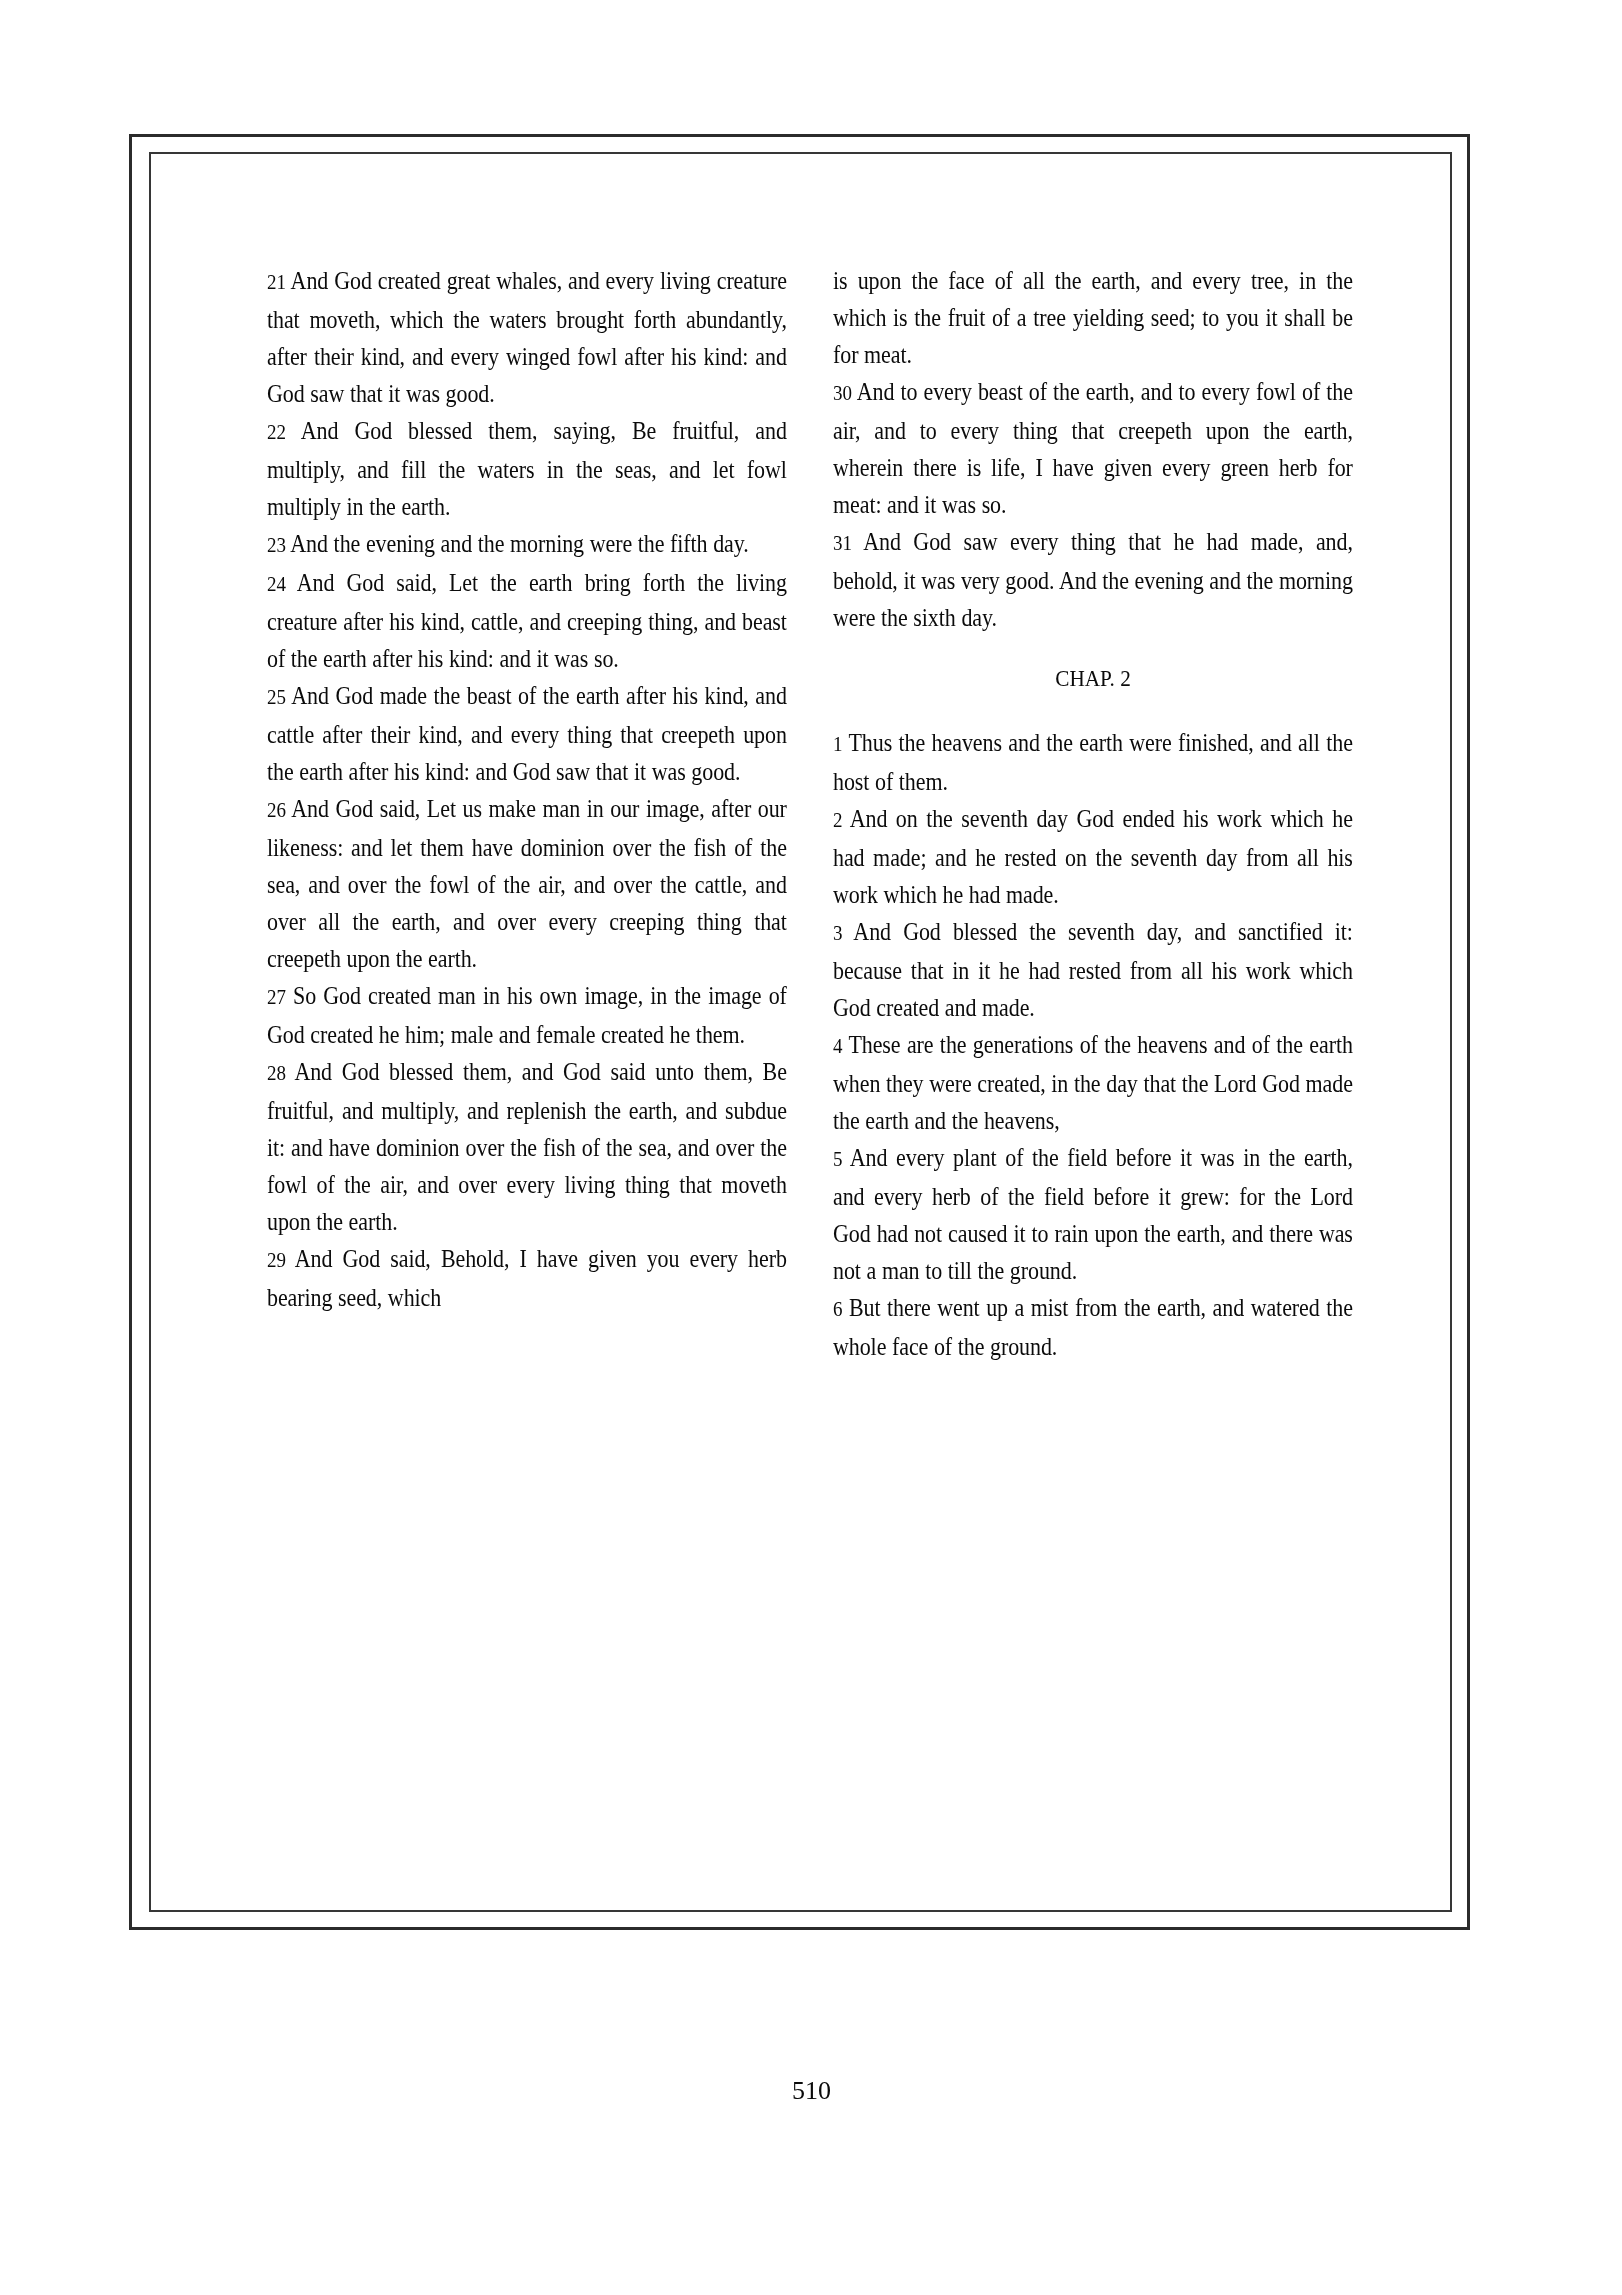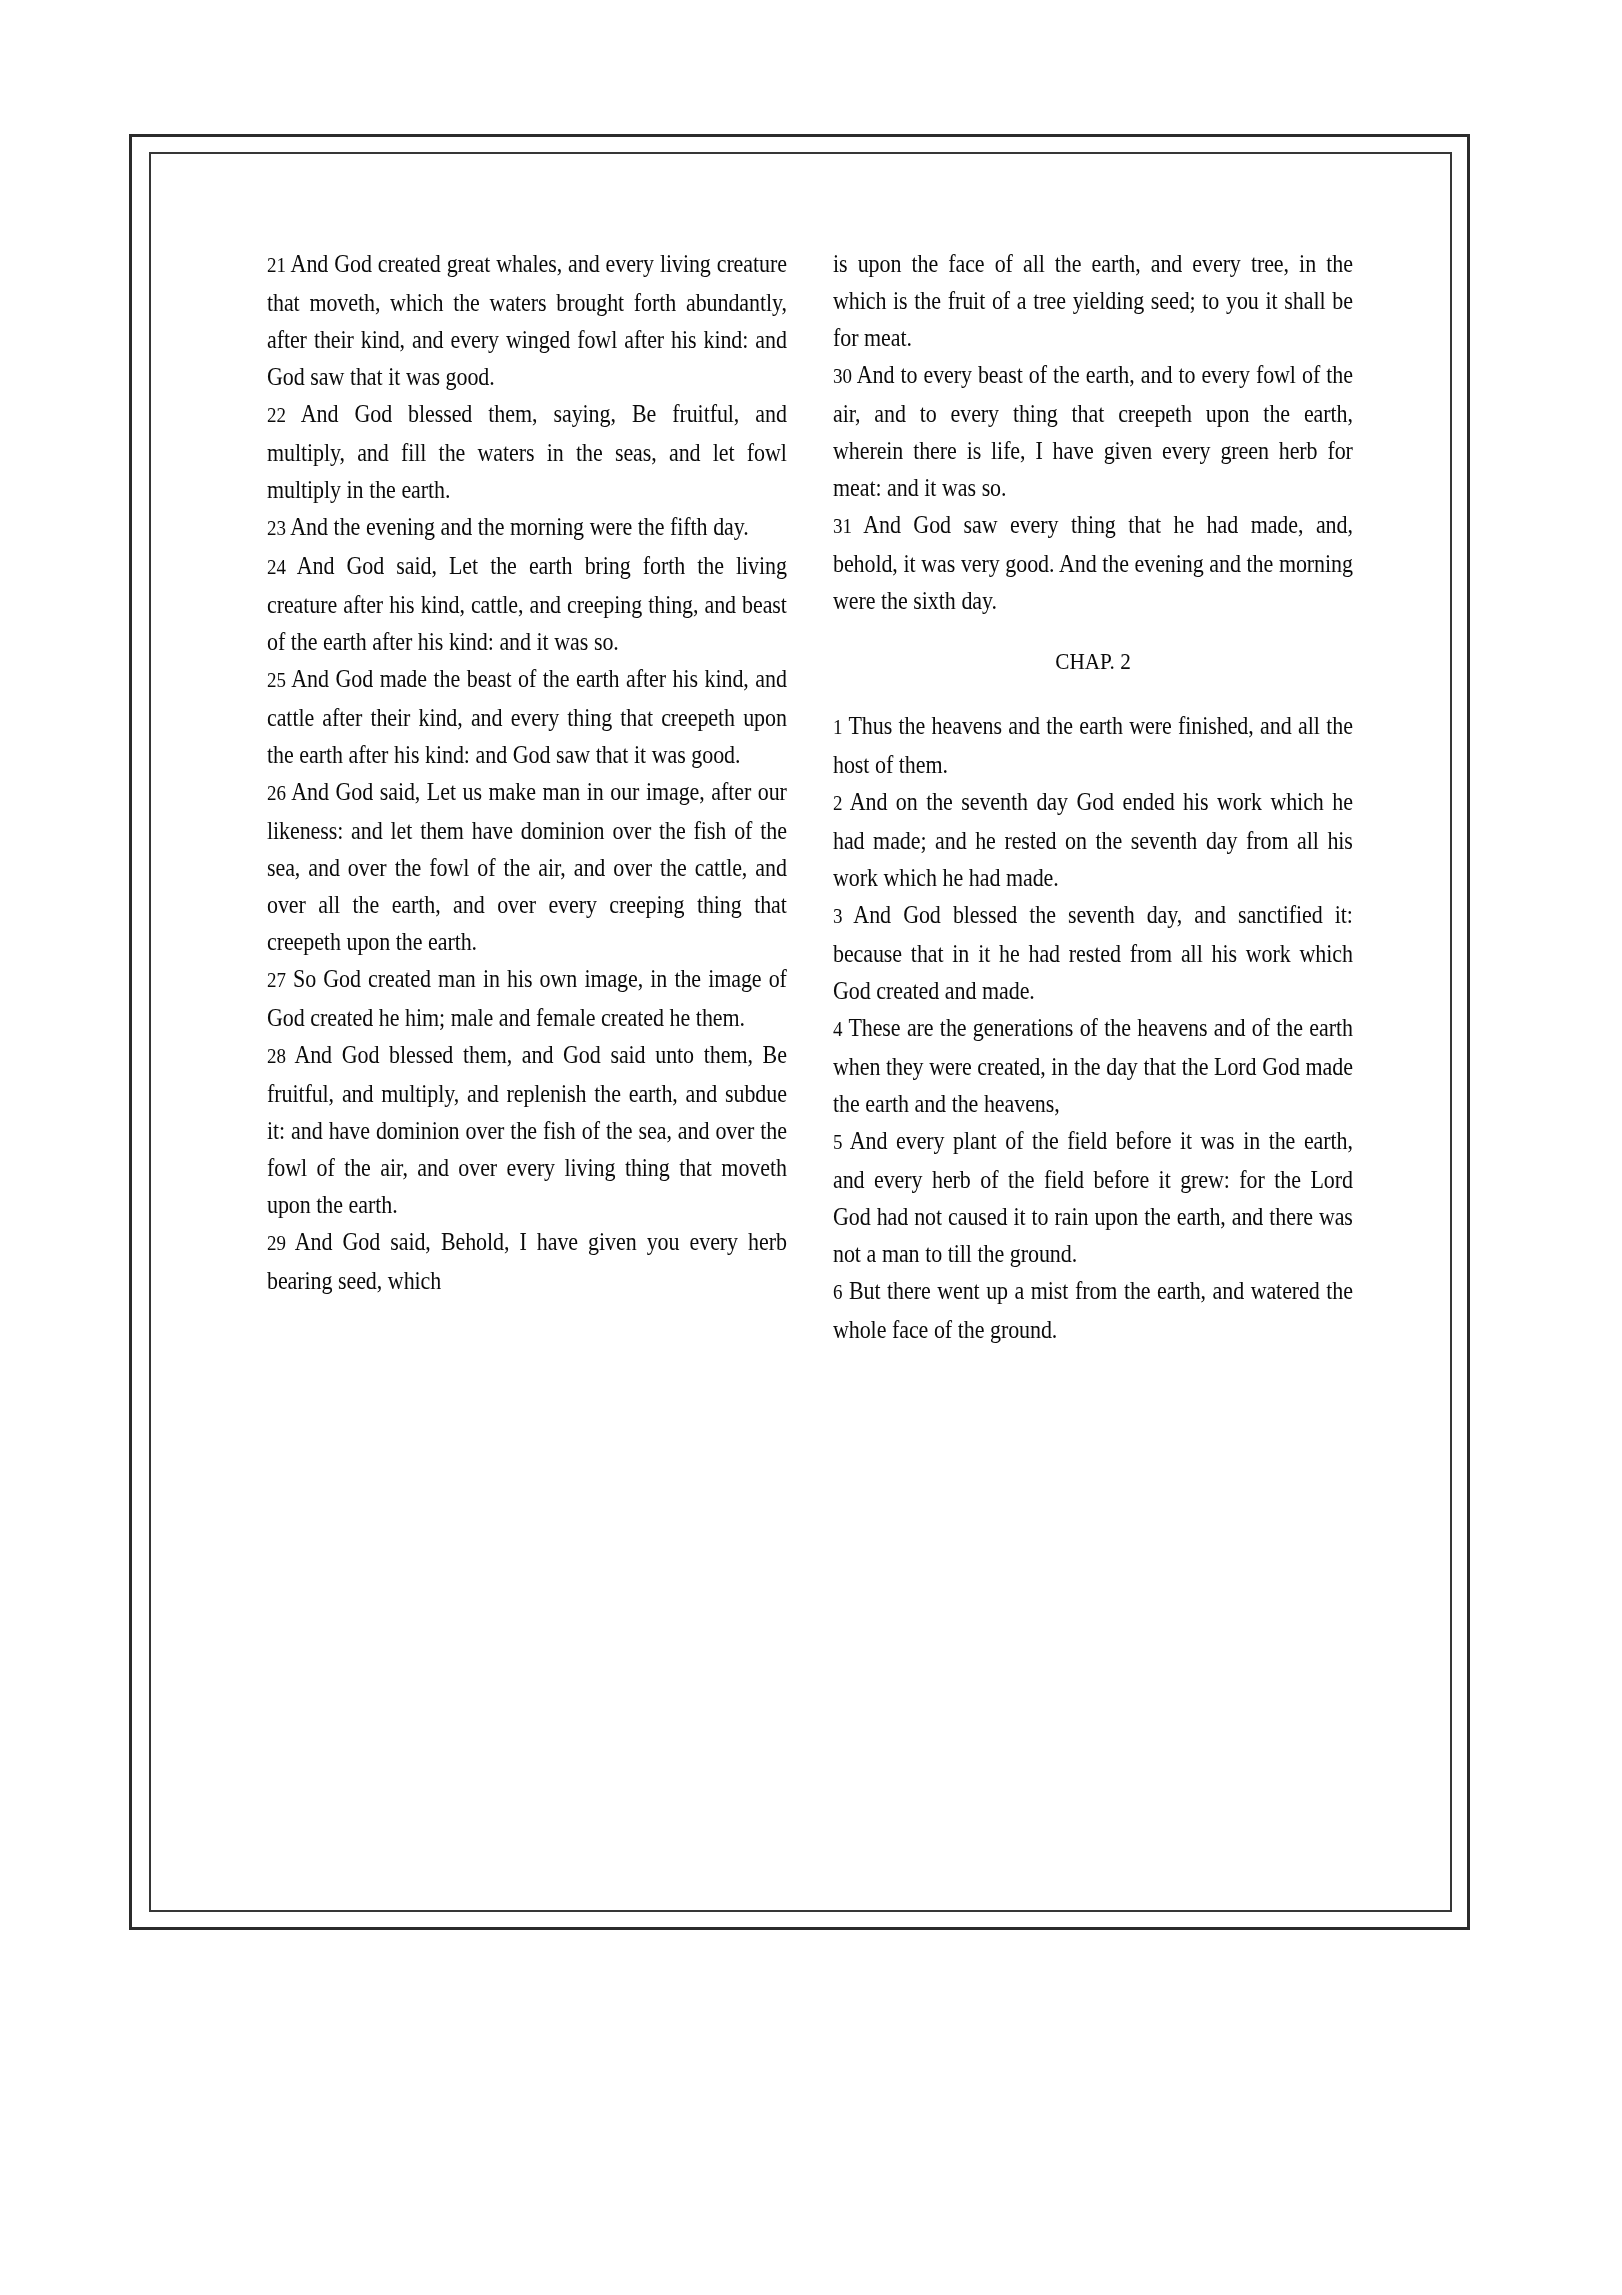--- a/index.html
+++ b/index.html
@@ -44,20 +44,21 @@
     position: absolute;
     left: 267px;
     top: 245px;
     width: 1086px;
     height: 1570px;
     display: flex;
     justify-content: space-between;
   }
   .column {
     width: 520px;
+    margin-top: 17px;
   }
 
   .verse {
     margin: 0;
     text-align: justify;
     text-align-last: left;
     font-size: 25px;
     line-height: 37px;
     color: #0b0b0b;
     letter-spacing: -0.1px;
@@ -127,15 +128,16 @@
       <p class="verse"><span class="vn">1</span> <span>Thus the heavens and the earth were finished, and all the host of them.</span></p>
       <p class="verse"><span class="vn">2</span> <span>And on the seventh day God ended his work which he had made; and he rested on the seventh day from all his work which he had made.</span></p>
       <p class="verse"><span class="vn">3</span> <span>And God blessed the seventh day, and sanctified it: because that in it he had rested from all his work which God created and made.</span></p>
       <p class="verse"><span class="vn">4</span> <span>These are the generations of the heavens and of the earth when they were created, in the day that the Lord God made the earth and the heavens,</span></p>
       <p class="verse"><span class="vn">5</span> <span>And every plant of the field before it was in the earth, and every herb of the field before it grew: for the Lord God had not caused it to rain upon the earth, and there was not a man to till the ground.</span></p>
       <p class="verse"><span class="vn">6</span> <span>But there went up a mist from the earth, and watered the whole face of the ground.</span></p>
     </div>
 
   </div>
 
+  <div class="folio">510</div>
 
 </div>
 
 
 </body></html>

